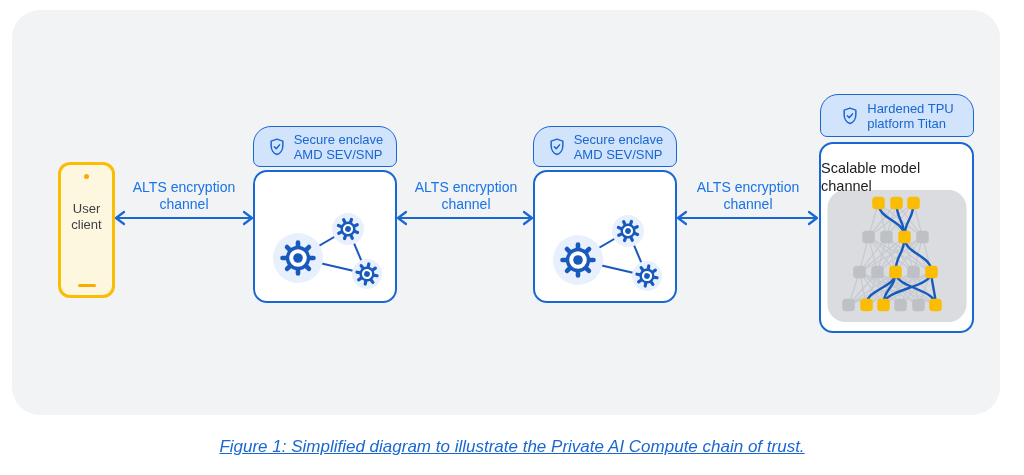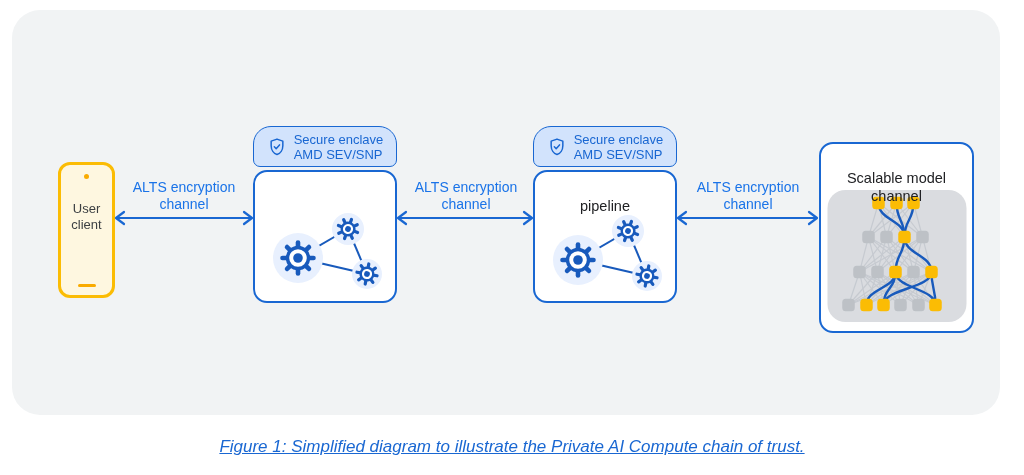--- a/index.html
+++ b/index.html
@@ -29,22 +29,22 @@
   #badge-2{left:808px;top:84px;width:154px;height:43px;}
   .badge-text{font-size:13px;line-height:15px;color:#1967D2;font-weight:500;text-align:left;}
   .badge-text span{display:block;}
   .shield{display:flex;}
   
   .node-box{position:absolute;box-sizing:border-box;background:#fff;
          border:2px solid #1967D2;border-radius:14px;}
   #box-0{left:241px;top:160px;width:144px;height:133px;}
   #box-1{left:521px;top:160px;width:144px;height:133px;}
   #box-2{left:807px;top:132px;width:155px;height:191px;}
-  .box-title{position:relative;z-index:2;text-align:center;font-size:14.5px;line-height:17.5px;
-         color:#202124;font-weight:500;padding-top:26px;}
+  .box-title{position:relative;z-index:2;font-size:14.5px;line-height:17.5px;
+         color:#202124;font-weight:500;padding-top:16px;}
   .box-title span{display:block;}
   .gear-cluster{position:absolute;left:0;top:0;z-index:1;}
   .nn-container{position:absolute;left:50%;top:46px;width:139px;height:132px;
          transform:translateX(-50%);background:#DADCE0;border-radius:18px;
          display:flex;align-items:center;justify-content:center;}
   
   .arrows{position:absolute;left:0;top:0;}
   .arrows line,.arrows polyline{stroke:#1967D2;stroke-width:2.2;fill:none;
          stroke-linecap:round;stroke-linejoin:round;}
   
@@ -177,21 +177,20 @@
         </svg>
       </span>
       <span class="badge-text">
         <span>Secure enclave</span>
         <span>AMD SEV/SNP</span>
       </span>
     </div>
 
     <div class="node-box" id="box-1">
       <div class="box-title">
-        <span>pipeline</span>
       </div>
       <svg class="gear-cluster" width="140" height="129" viewBox="0 0 140 129">
         <line class="gl" x1="43" y1="88" x2="93" y2="59"></line>
         <line class="gl" x1="43" y1="88" x2="112" y2="104"></line>
         <line class="gl" x1="93" y1="59" x2="112" y2="104"></line>
         <circle class="gc" cx="43" cy="88" r="25"></circle>
         <circle class="gc" cx="93" cy="59" r="16"></circle>
         <circle class="gc" cx="112" cy="104" r="15"></circle>
         <g class="gear" transform="translate(43,88)">
           <g stroke-width="4.6">
@@ -231,20 +230,32 @@
               <line y1="6.2" y2="10.2" transform="rotate(225)"></line>
             <line y1="6.2" y2="10.2" transform="rotate(270)"></line>
               <line y1="6.2" y2="10.2" transform="rotate(315)"></line>
           </g>
           <circle class="ring" r="6.3" stroke-width="2.4"></circle>
           <circle class="dot" r="2.9"></circle>
         </g>
       </svg>
     </div>
 
+    <div class="badge" id="badge-2">
+      <span class="shield">
+        <svg viewBox="0 0 24 24" width="20" height="20">
+          <path d="M12 2.5 L5 5 v5.5 c0 4.8 3 9.2 7 10.5 c4-1.3 7-5.7 7-10.5 V5 Z" fill="none" stroke="#1967D2" stroke-width="1.8" stroke-linejoin="round"></path>
+          <path d="M8.8 11.8 l2.2 2.2 4-4.5" fill="none" stroke="#1967D2" stroke-width="1.8" stroke-linecap="round" stroke-linejoin="round"></path>
+        </svg>
+      </span>
+      <span class="badge-text">
+        <span>Hardened TPU</span>
+        <span>platform Titan</span>
+      </span>
+    </div>
 
     <div class="node-box" id="box-2">
       <div class="box-title">
         <span>Scalable model</span>
         <span>channel</span>
       </div>
       <div class="nn-container">
         <svg id="nn-svg" width="139" height="130" viewBox="0 0 139 130">
             <line x1="51" y1="12" x2="41" y2="46" stroke="#C6CAD0" stroke-width="1.2"></line>
             <line x1="51" y1="12" x2="59" y2="46" stroke="#C6CAD0" stroke-width="1.2"></line>

